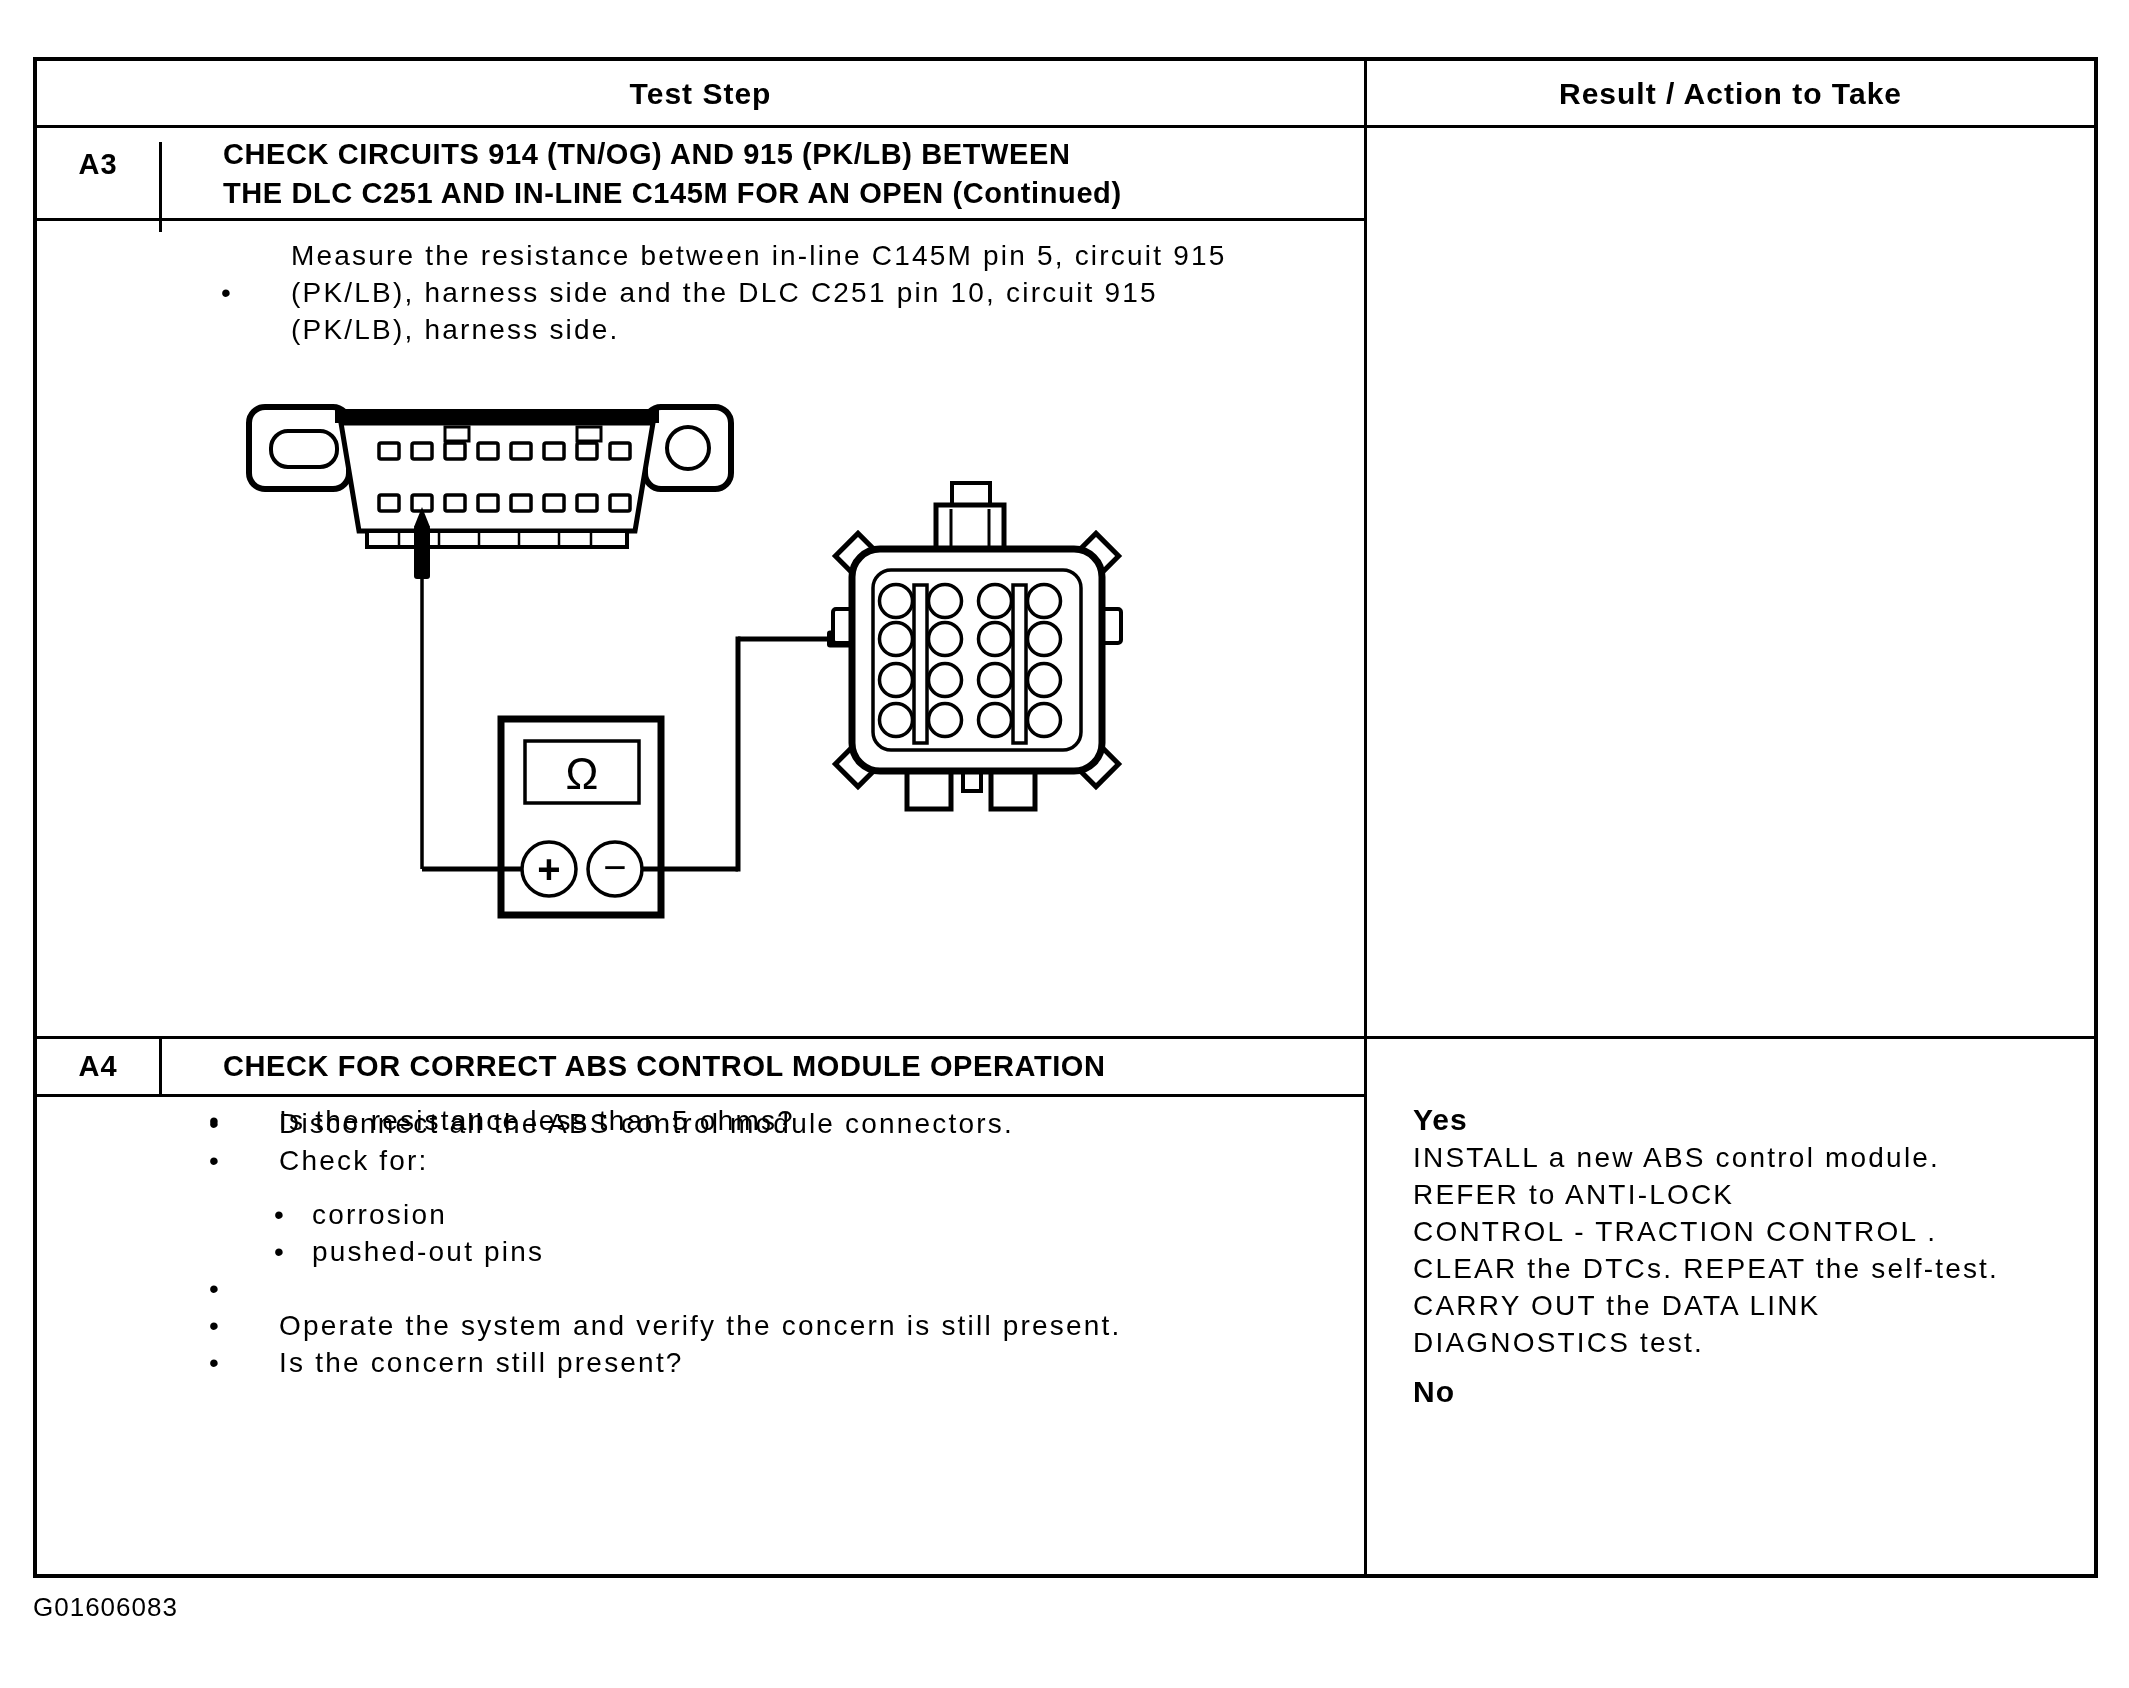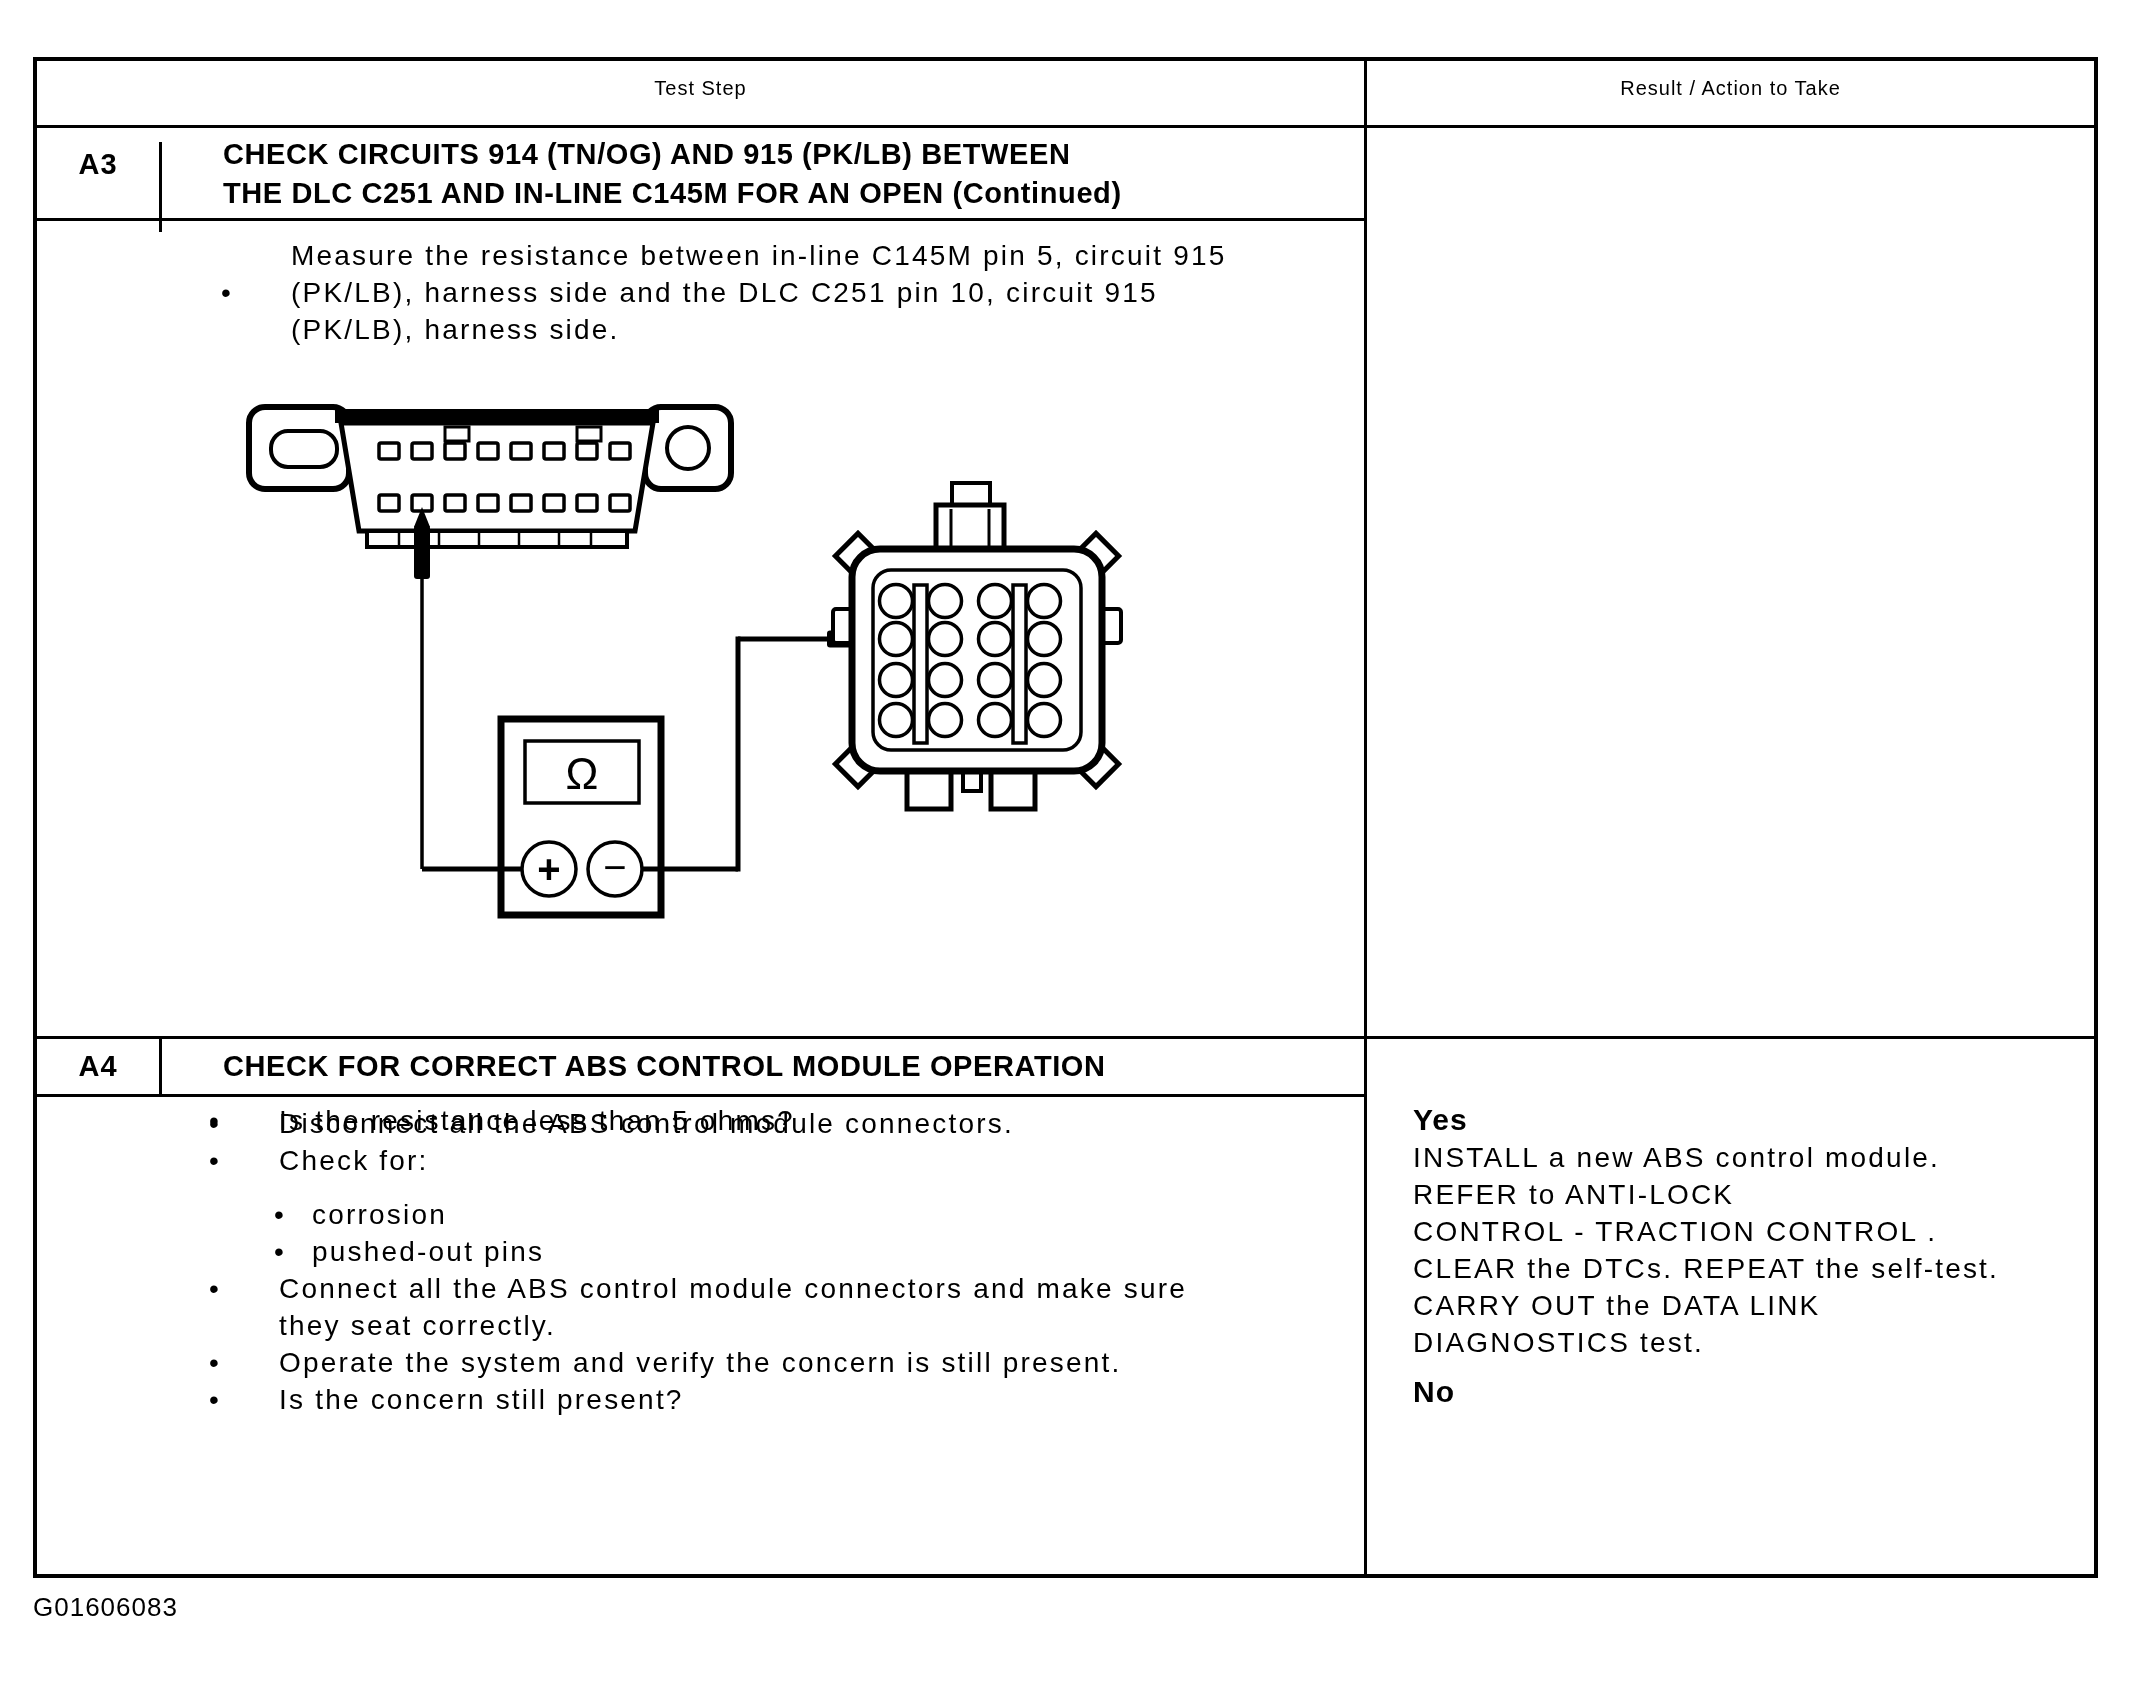--- a/index.html
+++ b/index.html
@@ -8,21 +8,21 @@
     font-family:"Liberation Sans", sans-serif;color:#000;
     -webkit-font-smoothing:antialiased;
   }
   .abs{position:absolute;}
   .ppt-table{
     position:absolute;left:33px;top:57px;width:2057px;height:1513px;
     border:4px solid #000;background:#fff;
   }
   .vline{position:absolute;background:#000;width:3px;}
   .hline{position:absolute;background:#000;height:3px;}
-  .hdr{font-weight:normal;font-size:20px;letter-spacing:1px;text-align:center;}
+  .hdr{font-weight:bold;font-size:30px;letter-spacing:1px;text-align:center;}
   .step-id{font-weight:bold;font-size:29px;letter-spacing:1px;}
   .step-title{font-weight:bold;font-size:29px;line-height:39px;letter-spacing:0.6px;}
   .bodytxt{font-size:28px;line-height:37px;letter-spacing:2.2px;}
   .prewrap{white-space:pre-line;}
   .li{position:relative;display:flex;align-items:flex-start;}
   .li .dot{flex:0 0 auto;width:14px;margin-left:26px;font-size:28px;line-height:37px;}
   .li .dot::before{content:"\2022";}
   .li .txt{margin-left:56px;}
   .subli .dot{margin-left:91px;}
   .subli .txt{margin-left:24px;}
@@ -208,22 +208,20 @@
     <div class="li subli">
       <span class="dot"></span>
       <span class="txt">corrosion</span>
     </div>
     <div class="li subli">
       <span class="dot"></span>
       <span class="txt">pushed-out pins</span>
     </div>
     <div class="li">
       <span class="dot"></span>
-      <span class="txt prewrap">Connect all the ABS control module connectors and make sure
-they seat correctly.</span>
     </div>
     <div class="li">
       <span class="dot"></span>
       <span class="txt">Operate the system and verify the concern is still present.</span>
     </div>
     <div class="li bold">
       <span class="dot"></span>
       <span class="txt">Is the concern still present?</span>
     </div>
   </div>

